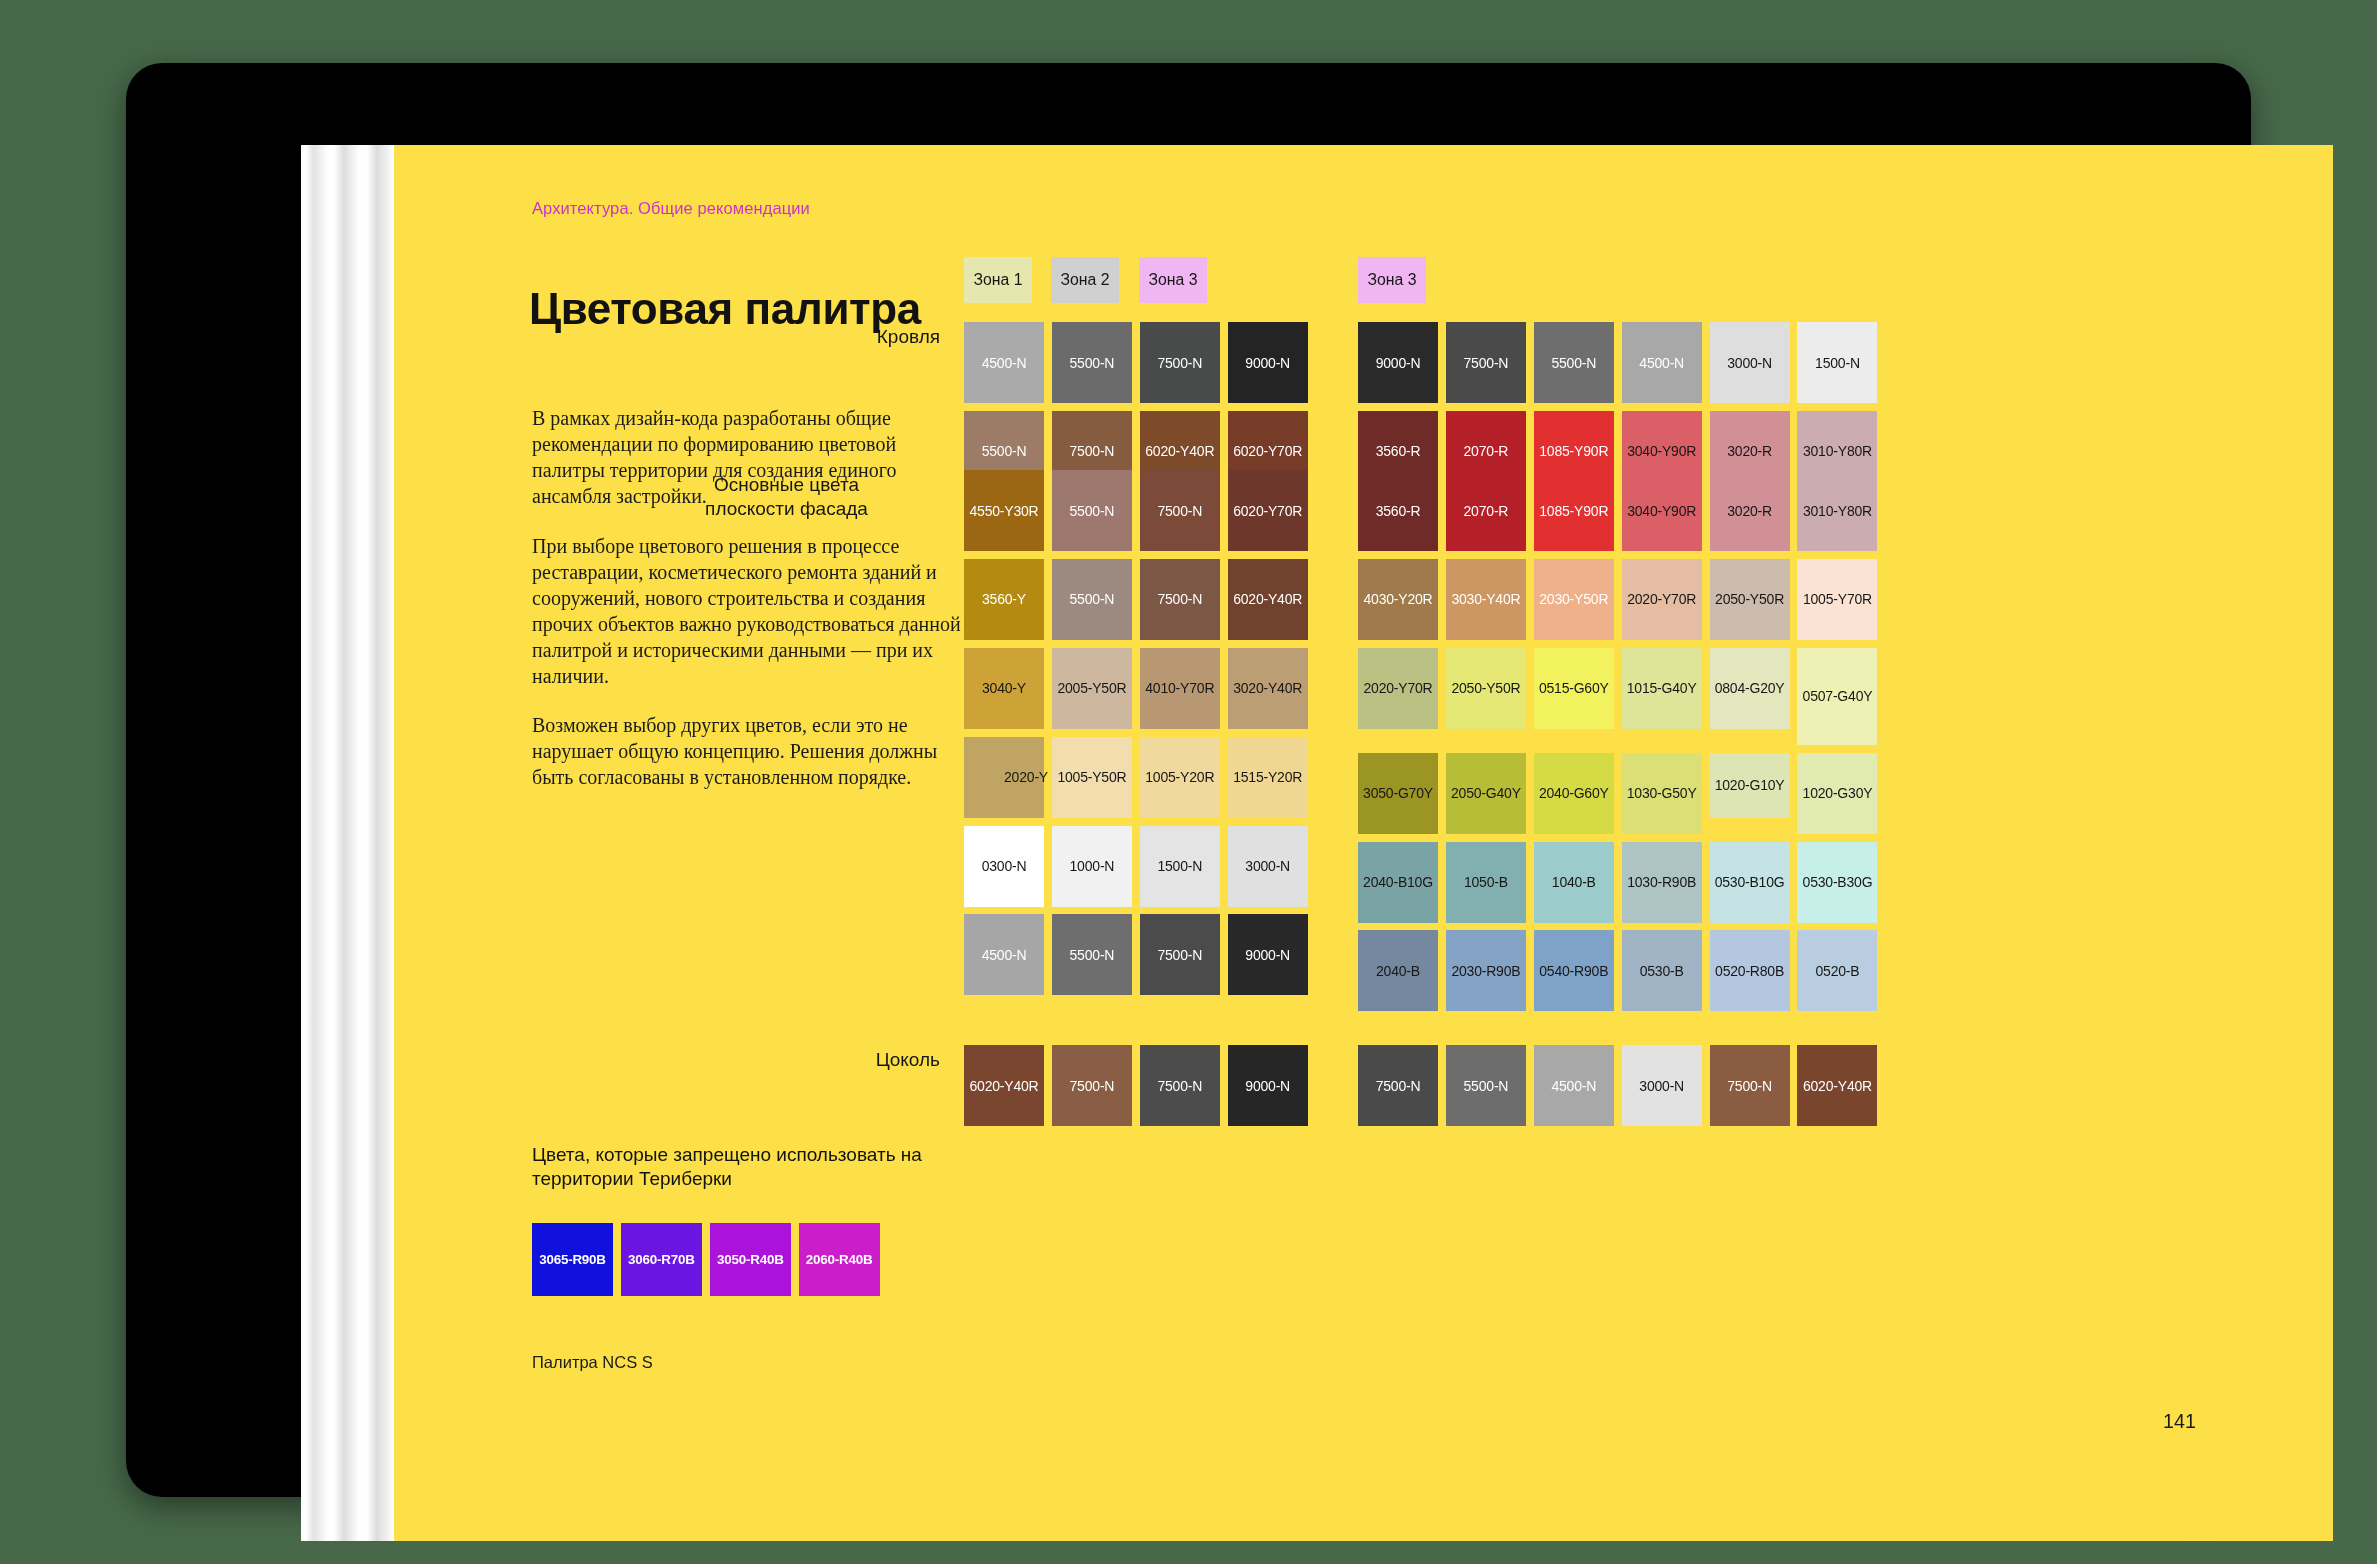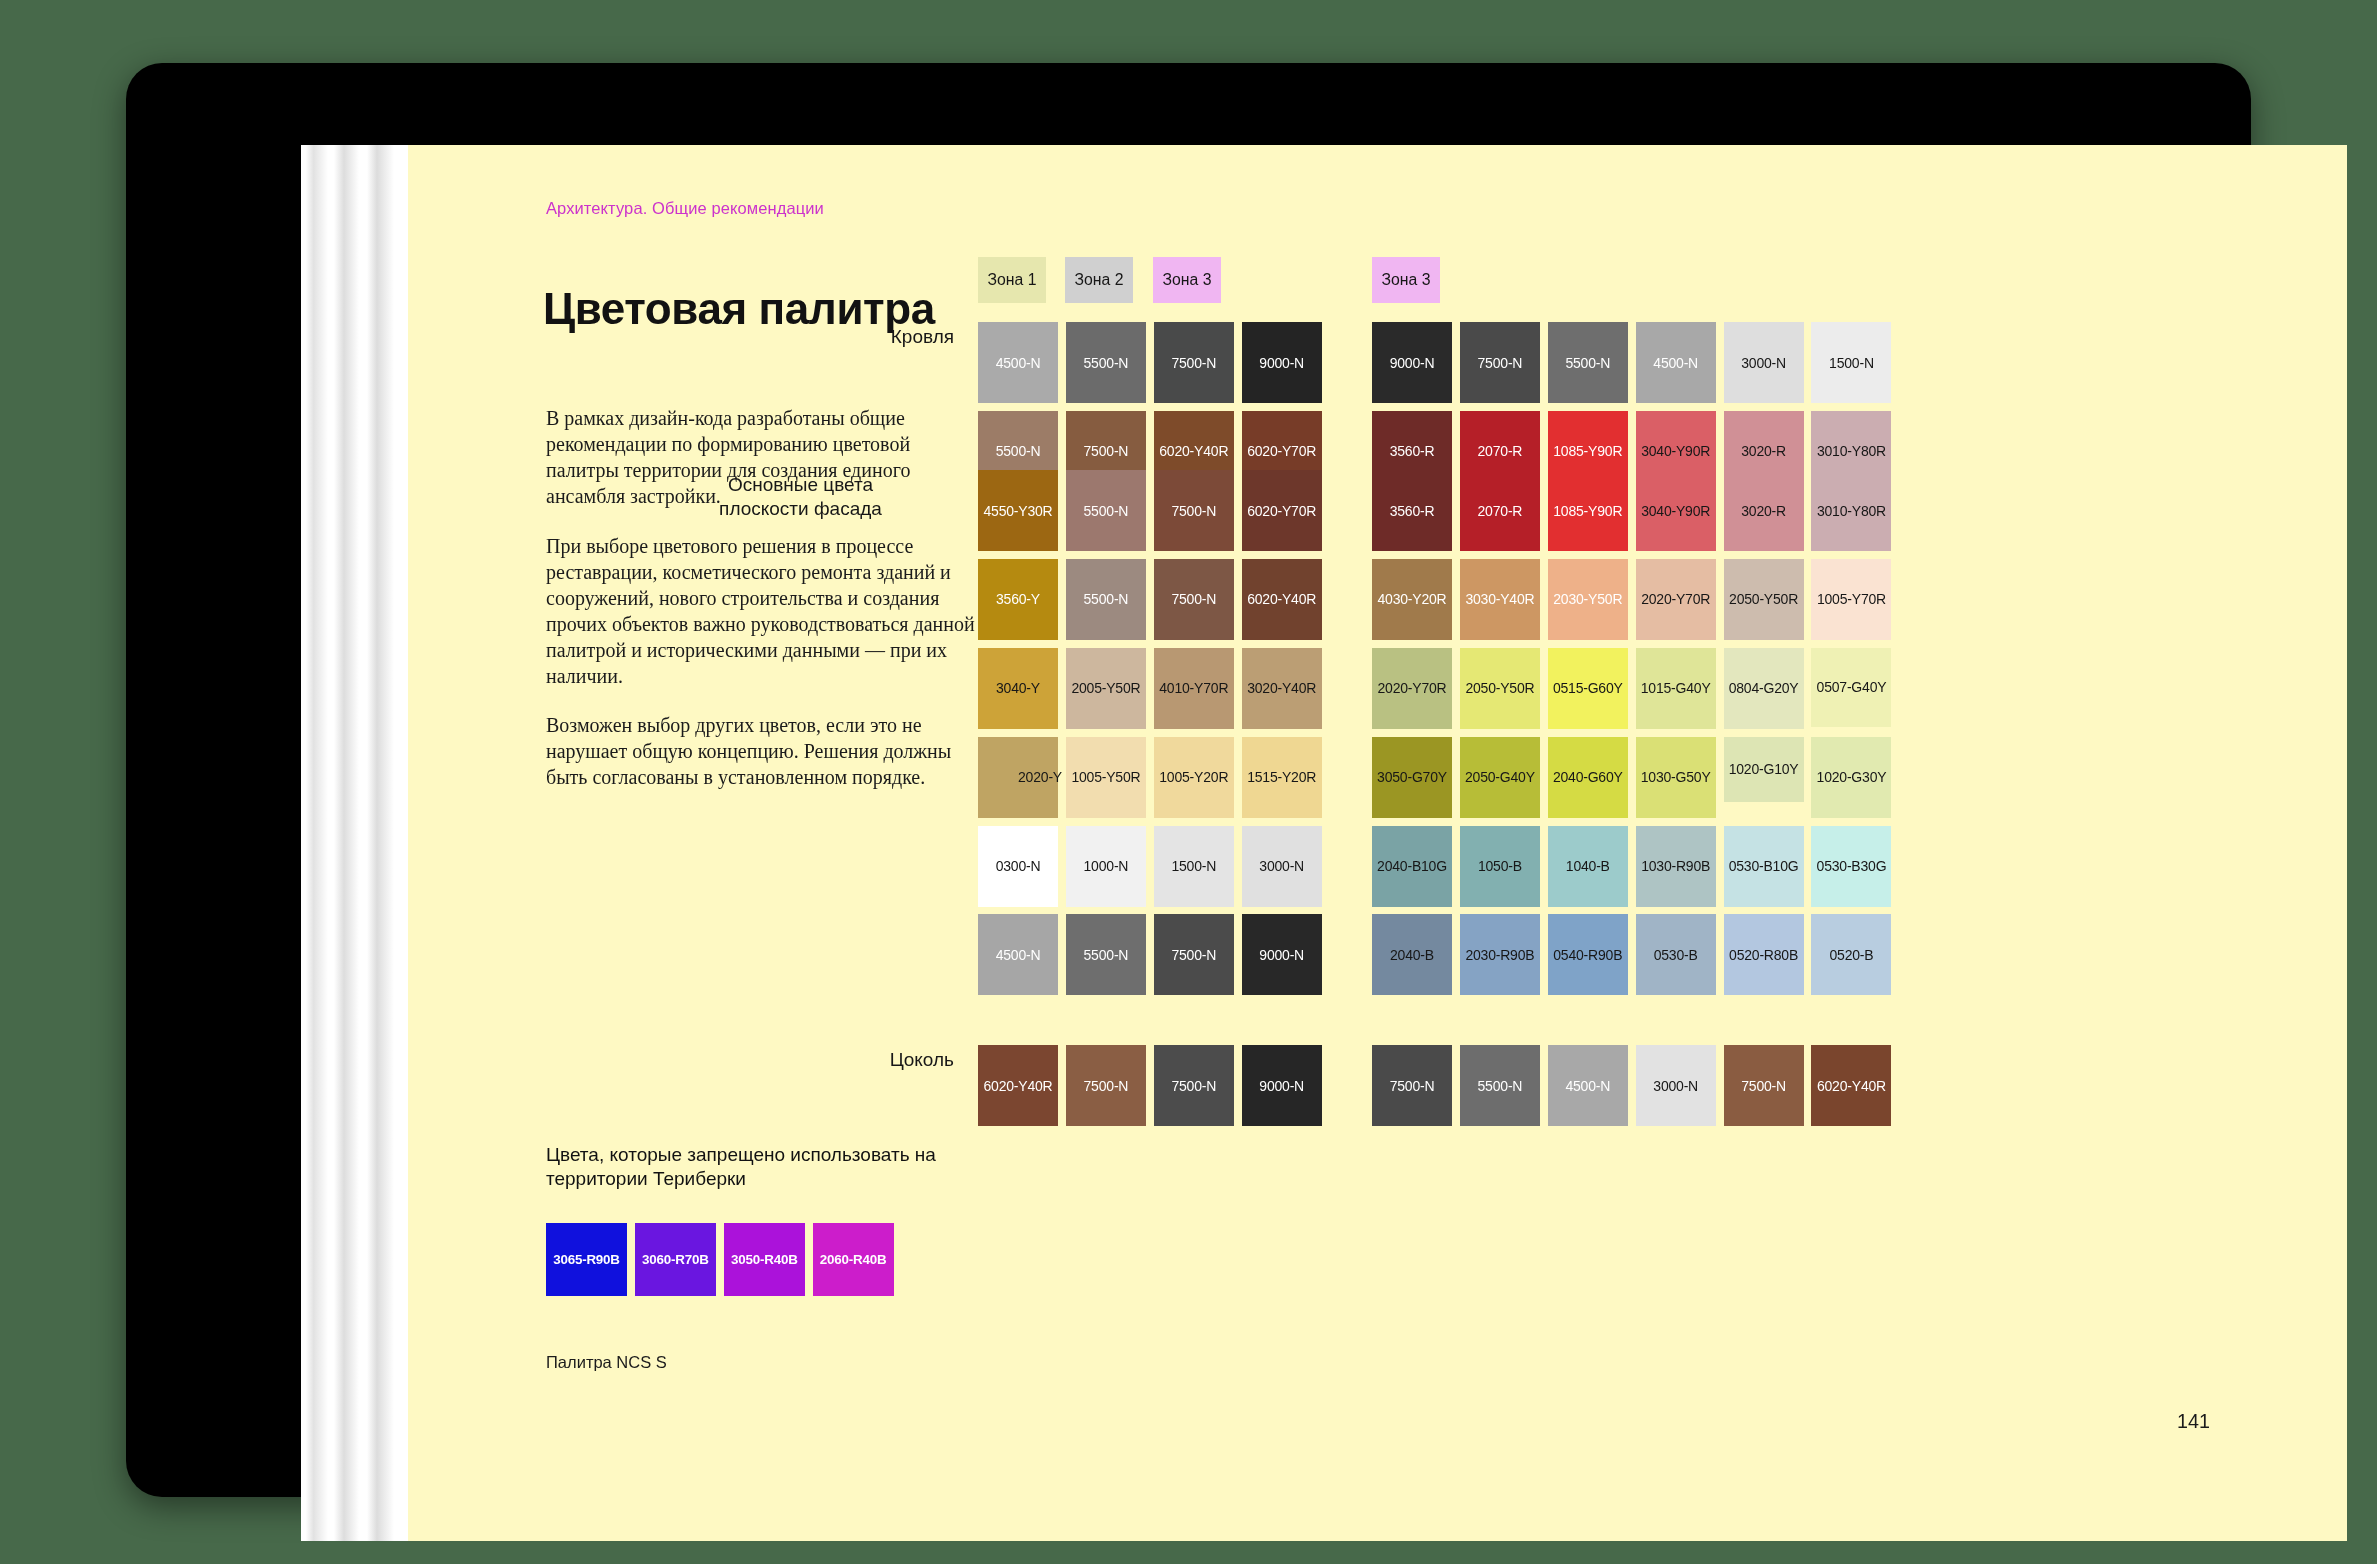--- a/index.html
+++ b/index.html
@@ -34,23 +34,23 @@
         #ffffff 33px,
         #dddddd 43px,
         #ffffff 58px,
         #ffffff 66px,
         #dcdcdc 76px,
         #ffffff 93px,
         #ffffff 100%);
   }
   #page{
     position:absolute;
-    left:282px; top:82px;
+    left:268px; top:82px;
     width:1939px; height:1396px;
-    background:#fef9c3;
+    background:#fde047;
   }
 
   
   #eyebrow{
     position:absolute; left:138px; top:54px;
     font-size:16.5px; color:#cc33cc; letter-spacing:0.1px;
     white-space:nowrap;
   }
   #page-title{
     position:absolute; left:135px; top:110px;
@@ -380,21 +380,21 @@
             </div>
             <div class="sw" style="width: 80px; height: 81px; margin-right: 7.9px; background: rgb(242, 242, 94); color: rgb(23, 23, 23);">
               <span>0515-G60Y</span>
             </div>
             <div class="sw" style="width: 80px; height: 81px; margin-right: 7.9px; background: rgb(223, 229, 152); color: rgb(23, 23, 23);">
               <span>1015-G40Y</span>
             </div>
             <div class="sw" style="width: 80px; height: 81px; margin-right: 7.9px; background: rgb(227, 231, 190); color: rgb(23, 23, 23);">
               <span>0804-G20Y</span>
             </div>
-            <div class="sw" style="width: 80px; height: 79px; margin-right: 20px; background: rgb(239, 241, 180); color: rgb(23, 23, 23);">
+            <div class="sw" style="width: 80px; height: 97px; margin-right: 20px; background: rgb(239, 241, 180); color: rgb(23, 23, 23);">
               <span>0507-G40Y</span>
             </div>
           </div>
           <div class="grid-row" style="margin-bottom: 7.9px;">
             <div class="sw" style="width: 80px; height: 81px; margin-right: 7.9px; background: rgb(155, 150, 35); color: rgb(23, 23, 23);">
               <span>3050-G70Y</span>
             </div>
             <div class="sw" style="width: 80px; height: 81px; margin-right: 7.9px; background: rgb(183, 189, 55); color: rgb(23, 23, 23);">
               <span>2050-G40Y</span>
             </div>

